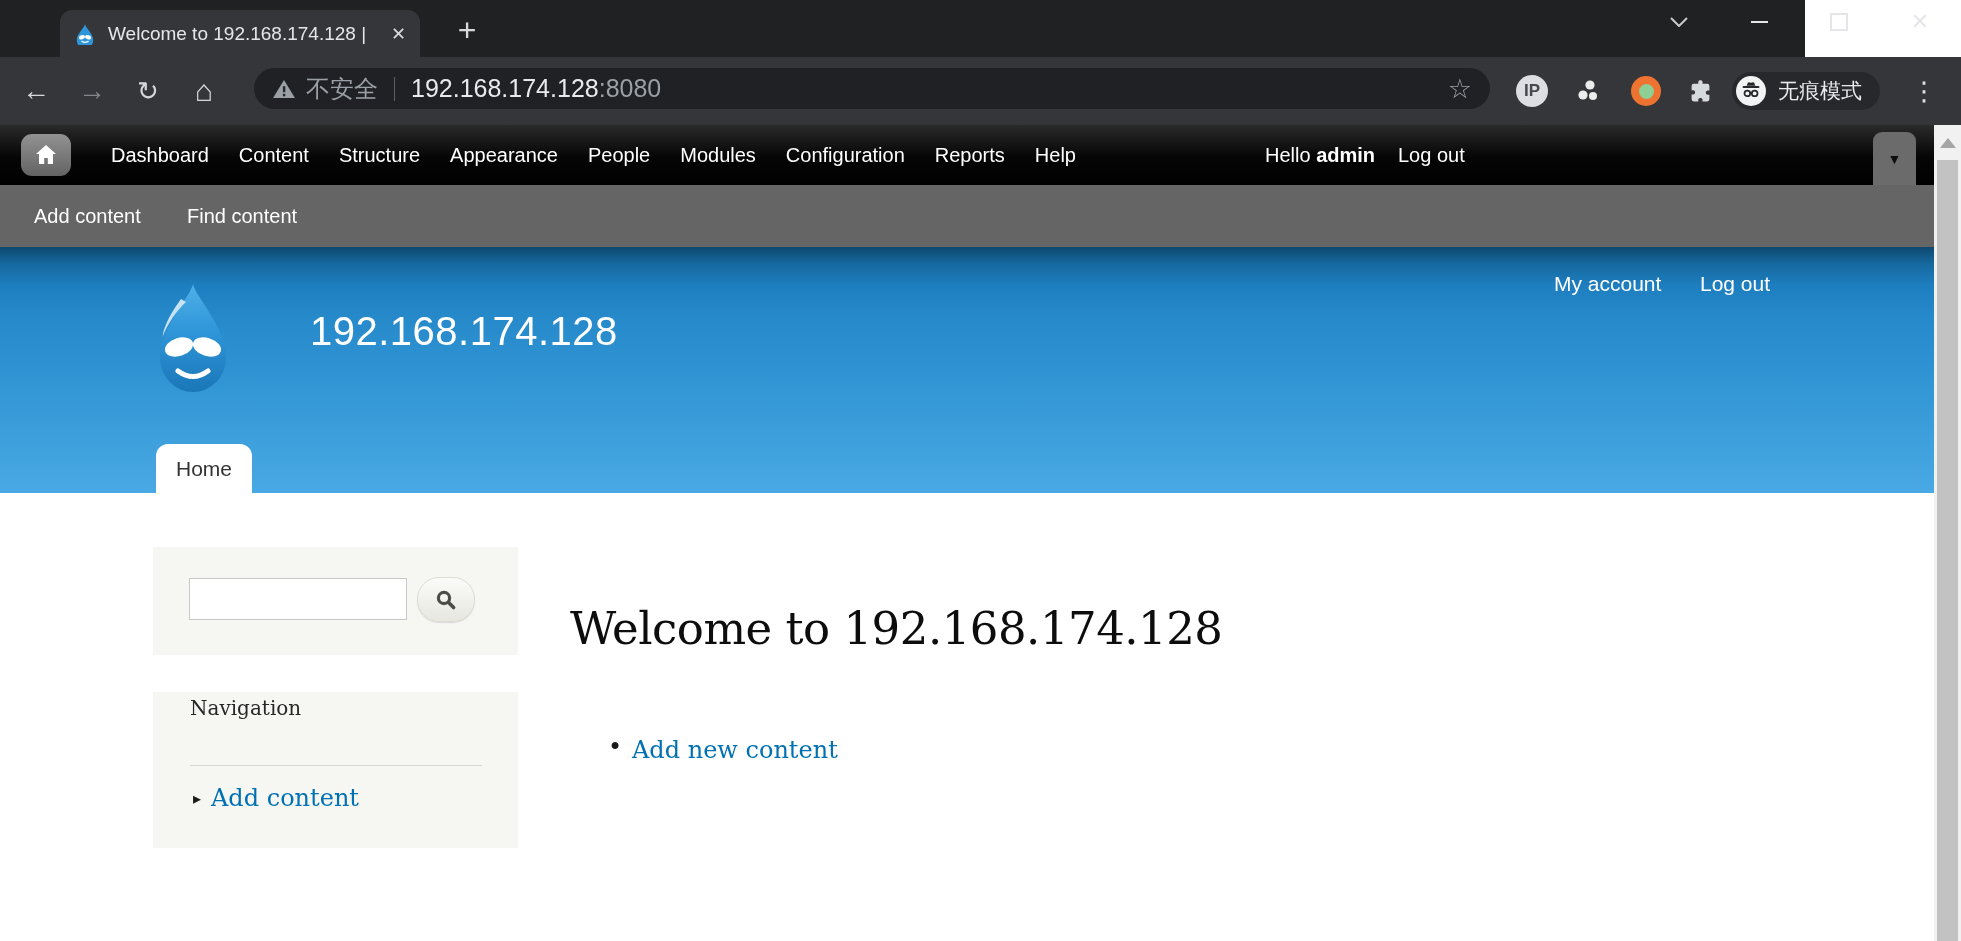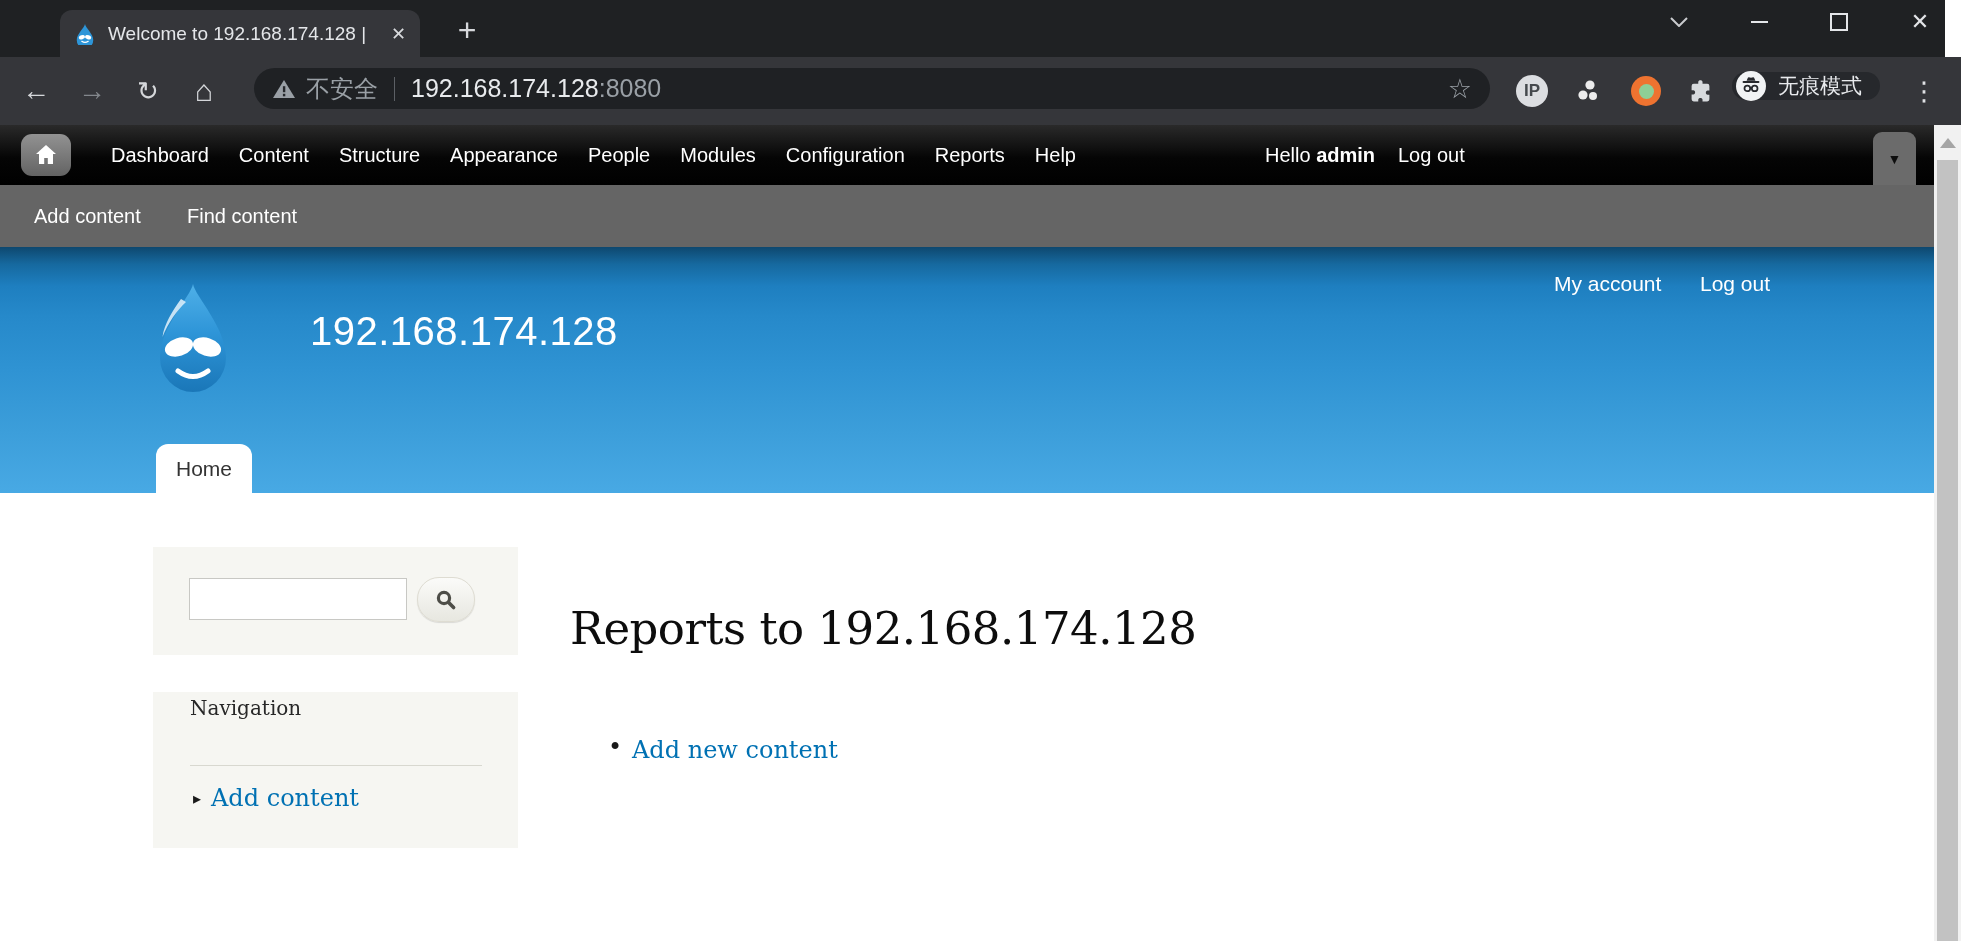--- a/index.html
+++ b/index.html
@@ -1,20 +1,20 @@
 <!DOCTYPE html>
 <html><head>
 <meta charset="utf-8">
 <style>
   html,body{margin:0;padding:0;background:#111;}
   .screen{position:relative;width:1961px;height:941px;overflow:hidden;background:#ffffff;
           font-family:"Liberation Sans",sans-serif;-webkit-font-smoothing:antialiased;}
 
   
-  .tabbar{position:absolute;top:0;left:0;width:1945px;height:57px;background:#1f2123;}
+  .tabbar{position:absolute;top:0;left:0;width:1805px;height:57px;background:#1f2123;}
   .tab{position:absolute;left:60px;top:10px;width:360px;height:47px;background:#35363a;
        border-radius:12px 12px 0 0;display:flex;align-items:center;padding:0 14px;box-sizing:border-box;}
   .tab-title{color:#e4e6e9;font-size:19px;white-space:nowrap;overflow:hidden;flex:1;margin-left:12px;}
   .tab-close{color:#d7d9dc;font-size:18px;margin-left:6px;cursor:default;}
   .newtab{position:absolute;left:446px;top:13px;width:42px;height:34px;color:#d7d9dc;font-size:32px;
           font-weight:300;display:flex;align-items:center;justify-content:center;}
   .winctl{position:absolute;top:2px;width:42px;height:40px;display:flex;align-items:center;justify-content:center;color:#e4e6e9;}
   .wc-chev{left:1658px;} .wc-min{left:1738px;} .wc-max{left:1818px;} .wc-close{left:1899px;font-size:22px;}
   .minbar{width:17px;height:2px;background:#e4e6e9;}
   .maxbox{width:14px;height:14px;border:2px solid #e4e6e9;}
@@ -32,21 +32,21 @@
   .url-port{color:#9aa0a6;font-size:25px;white-space:nowrap;}
   .omni-spacer{flex:1;}
   .star{color:#9aa0a6;font-size:27px;}
   .ext{position:absolute;top:18px;width:32px;height:32px;display:flex;align-items:center;justify-content:center;}
   .ext-ip{left:1516px;background:#dcdee1;border-radius:50%;color:#45494d;font-weight:bold;font-size:17px;}
   .ext-cluster{left:1572px;}
   .ext-orange{left:1630px;}
   .orange-outer{width:30px;height:30px;border-radius:50%;background:#ee7330;display:flex;align-items:center;justify-content:center;}
   .orange-inner{width:15px;height:15px;border-radius:50%;background:#8ecf96;}
   .ext-puzzle{left:1684px;}
-  .incog{position:absolute;left:1732px;top:15px;height:28px;background:#26282c;border-radius:19px;
+  .incog{position:absolute;left:1732px;top:15px;height:38px;background:#26282c;border-radius:19px;
          display:flex;align-items:center;padding:0 18px 0 4px;}
   .incog-circle{width:30px;height:30px;border-radius:50%;background:#f1f3f4;display:flex;align-items:center;justify-content:center;}
   .incog-label{color:#e8eaed;font-size:21px;margin-left:12px;white-space:nowrap;}
   .menu-dots{position:absolute;left:1906px;top:0;height:68px;width:36px;display:flex;align-items:center;justify-content:center;
              color:#dfe1e4;font-size:26px;}
 
   
   .adminbar{position:absolute;top:125px;left:0;width:1934px;height:60px;
             background:linear-gradient(#2a2a2a,#050505 55%,#000);}
   .admin-home{position:absolute;left:21px;top:9px;width:50px;height:42px;border-radius:11px;
@@ -250,21 +250,21 @@
 
   <div class="nav-block">
     <div class="nav-title">Navigation</div>
     <div class="nav-divider"></div>
     <div class="nav-item">
       <span class="nav-arrow">▸</span>
       <span class="nav-link">Add content</span>
     </div>
   </div>
 
-  <h1 class="page-title">Reports to 192.168.174.128</h1>
+  <h1 class="page-title">Welcome to 192.168.174.128</h1>
   <span class="content-bullet">•</span>
   <span class="content-link">Add new content</span>
 
   <div class="scrollbar">
     <div class="sb-arrow"></div>
     <div class="sb-thumb"></div>
   </div>
 
 </div>
 

